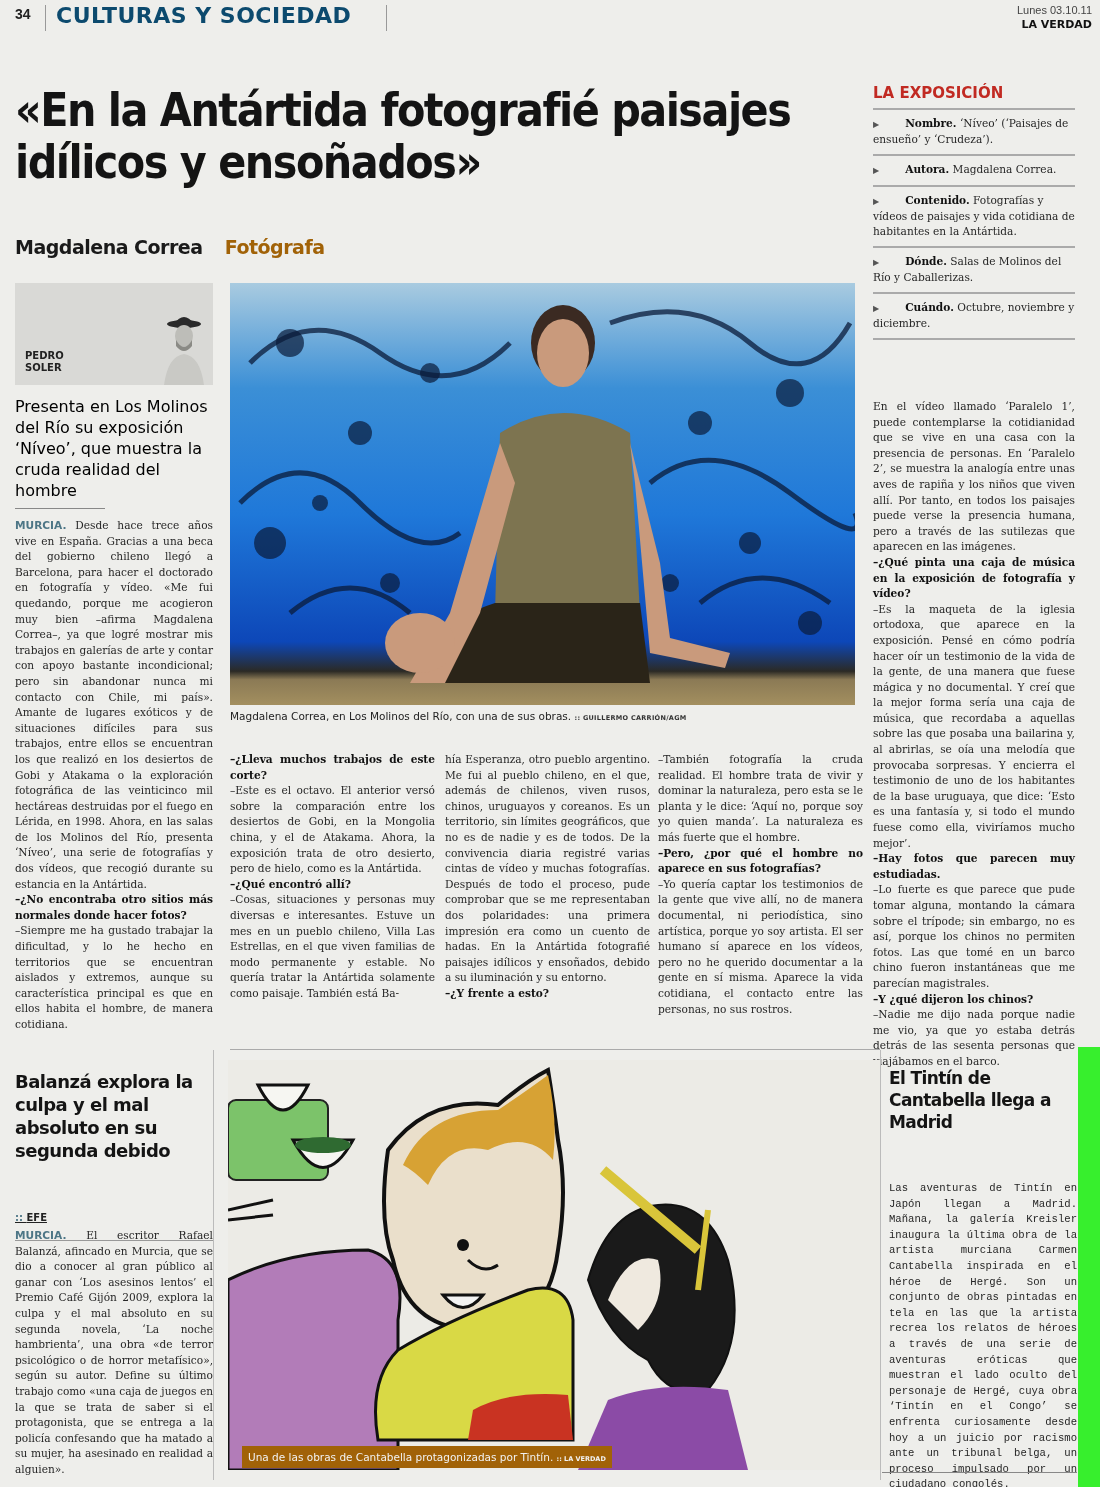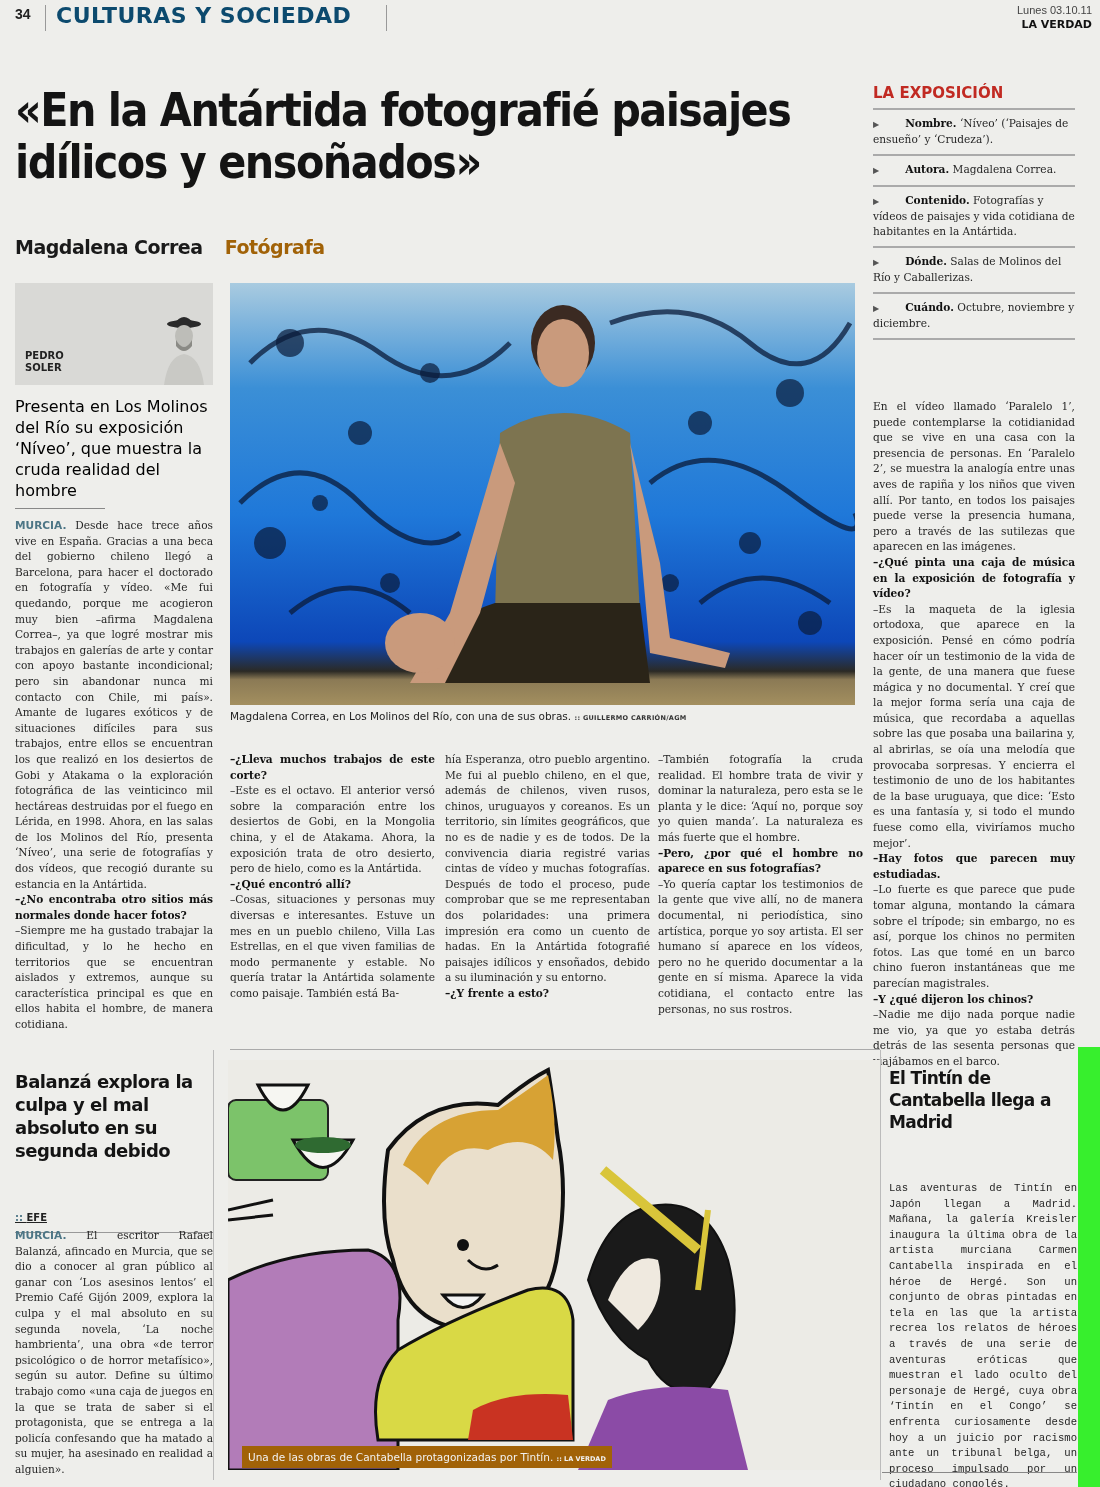--- a/index.html
+++ b/index.html
@@ -54,21 +54,21 @@
   .expo-list { left: 873px; top: 108px; width: 202px; }
   .expo-item { border-top: 2px solid #aaa; padding: 6px 0 7px 0; font: 10.6px/15px "DejaVu Serif", serif; color:#262626; }
   .expo-item .arrow { color:#555; font-size: 8px; margin-right: 2px; }
   .expo-item b { color:#111;margin-left:24px; }
   .expo-end { border-top: 2px solid #aaa; height: 2px; }
 
   
   .bottom-rule { left: 230px; top: 1049px; width: 650px; height: 1px; background:#aaa; }
   .bal-vrule { left: 213px; top: 1050px; width: 1px; height: 430px; background:#bbb; }
   .bal-title { left: 15px; top: 1070px; width: 200px; font: bold 18px/23px "DejaVu Sans", sans-serif; color:#141414; letter-spacing:-0.5px; }
-  .bal-source { left: 15px; top: 1212px; width: 198px; font: bold 10px "DejaVu Sans", sans-serif; color:#222; border-bottom: 1px solid #999; padding-bottom: 9px; text-decoration: underline; }
+  .bal-source { left: 15px; top: 1212px; width: 198px; font: bold 10px "DejaVu Sans", sans-serif; color:#222; border-bottom: 1px solid #999; padding-bottom: 17px; text-decoration: underline; }
   .bal-source .dots { color:#4d7686; }
   .bal-body { left: 15px; top: 1228px; width: 198px; }
 
   .tin-art { left: 228px; top: 1060px; width: 652px; height: 410px; overflow:hidden; background:#ecebe6; }
   .tin-caption { left: 242px; top: 1446px; background:#a16207; color:#f2f2f2; font: 10.5px "DejaVu Sans", sans-serif; padding: 5px 6px; }
   .tin-caption .credit { font: bold 6.5px "DejaVu Sans", sans-serif; }
 
   .tin-title { left: 889px; top: 1067px; width: 190px; font: bold 17px/22px "DejaVu Sans", sans-serif; color:#141414; letter-spacing:-0.6px; }
   .tin-body { left: 889px; top: 1181px; width: 188px; font-family: Liberation Mono, monospace; }
   .tin-rule { left: 882px; top: 1472px; width: 195px; height: 1px; background:#888; }

